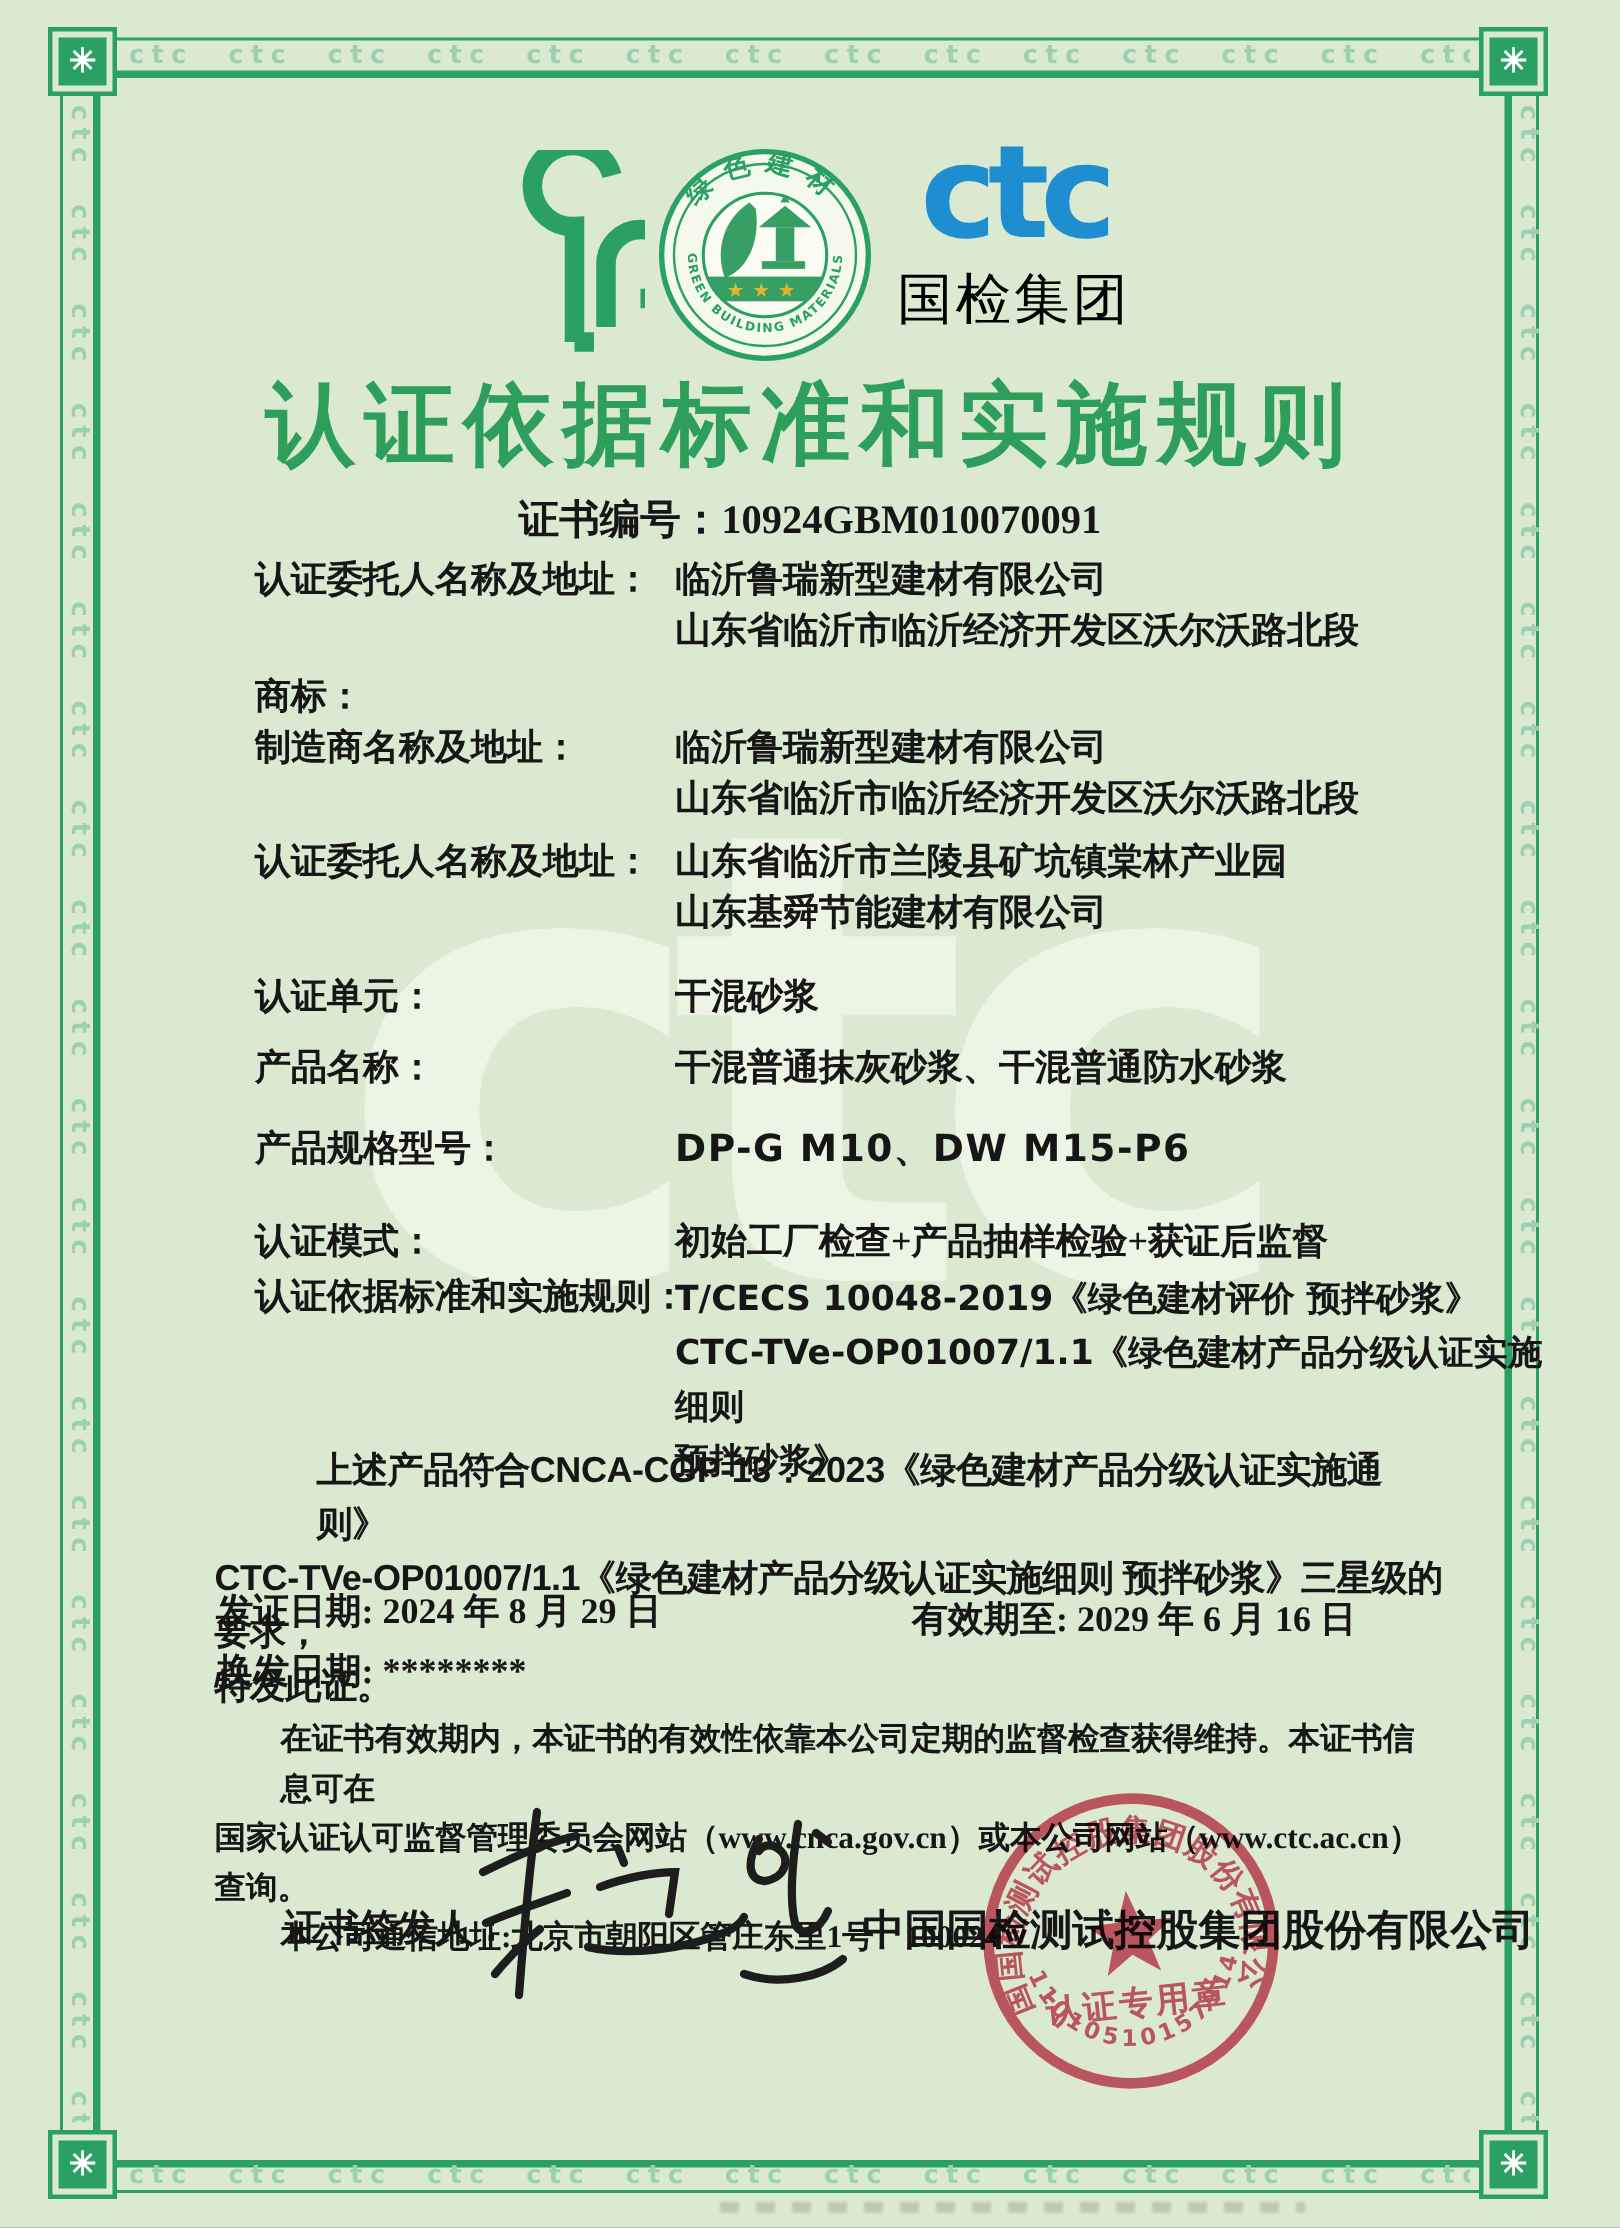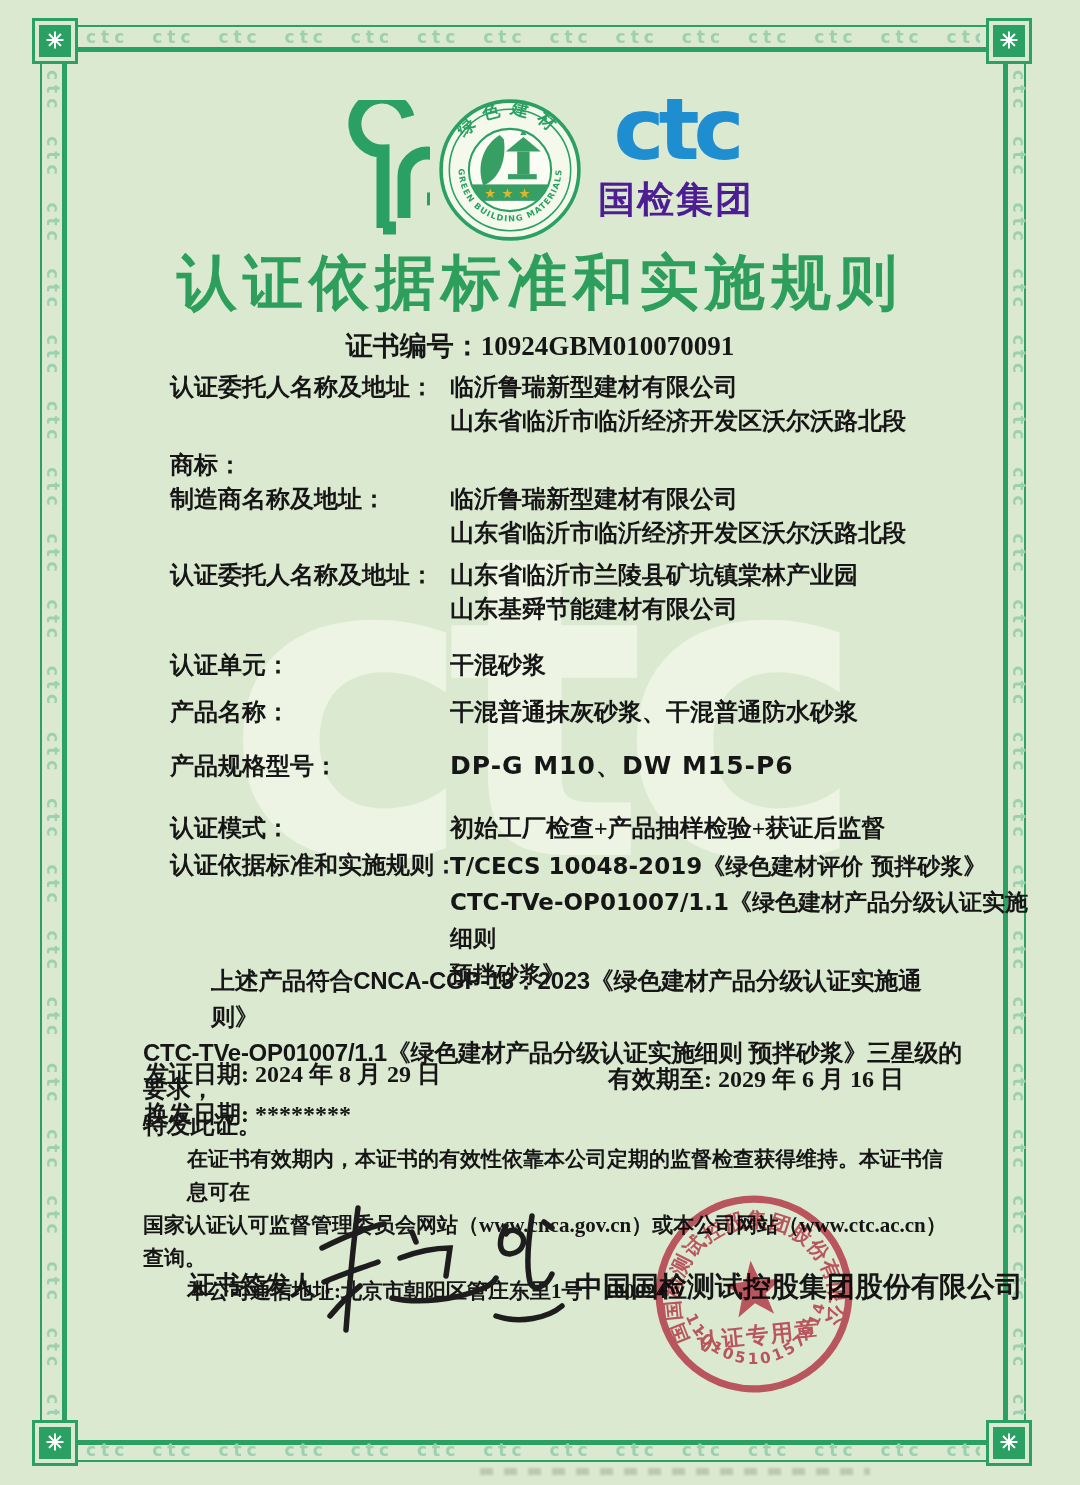--- a/index.html
+++ b/index.html
@@ -35,21 +35,21 @@
   .watermark{position:absolute; left:225px; top:500px; z-index:0;
     font-family:"DejaVu Sans",sans-serif; font-weight:bold; font-size:420px; line-height:1;
     letter-spacing:-28px; color:#f2f7e9; opacity:.8; user-select:none;}
   
   .gp-logo{position:absolute; left:338px; top:100px; z-index:2;}
   .badge{position:absolute; left:438px; top:98px; z-index:2;}
   .ctc-block{position:absolute; left:598px; top:96px; z-index:2; text-align:center;}
   .ctc-word{font-family:"DejaVu Sans",sans-serif; font-weight:bold; font-size:86px;
     line-height:.78; letter-spacing:-6px; color:var(--blue);}
   .ctc-sub{margin-top:12px; font-family:"Liberation Sans","DejaVu Sans",sans-serif;
-    font-weight:bold; font-size:37px; letter-spacing:2px; color:#4c1d95;}
+    font-weight:normal; font-size:37px; letter-spacing:2px; color:#000000;}
   
   .title{position:absolute; left:0; top:243px; width:100%; text-align:center; z-index:2;
     font-size:60px; font-weight:bold; letter-spacing:6px; color:var(--titlegreen);}
   .certno{position:absolute; left:0; top:328px; width:100%; text-align:center; z-index:2;
     font-size:27px; font-weight:bold;}
   
   .row{position:absolute; left:170px; z-index:2; font-size:24px; font-weight:bold; line-height:34px;}
   .row .lbl{position:absolute; left:0; top:0; width:300px; white-space:nowrap;}
   .row .val{position:absolute; left:280px; top:0; width:560px;}
   .val-sans{font-family:"DejaVu Sans","Liberation Sans",sans-serif; font-size:23px; letter-spacing:0;}

